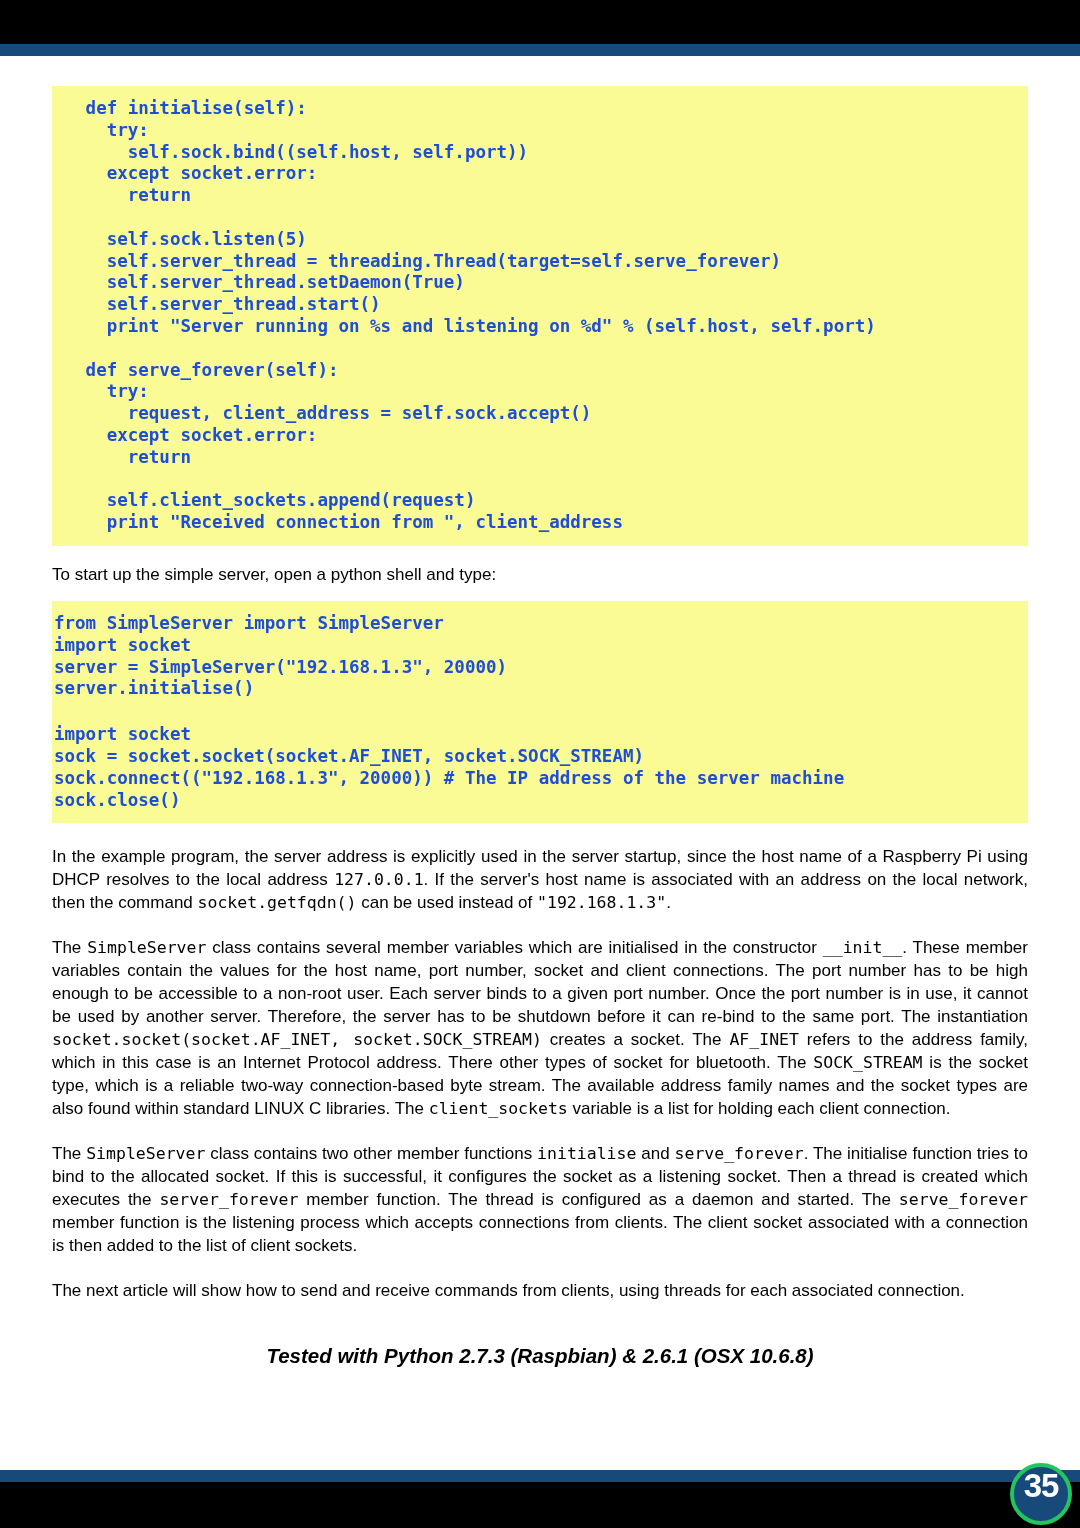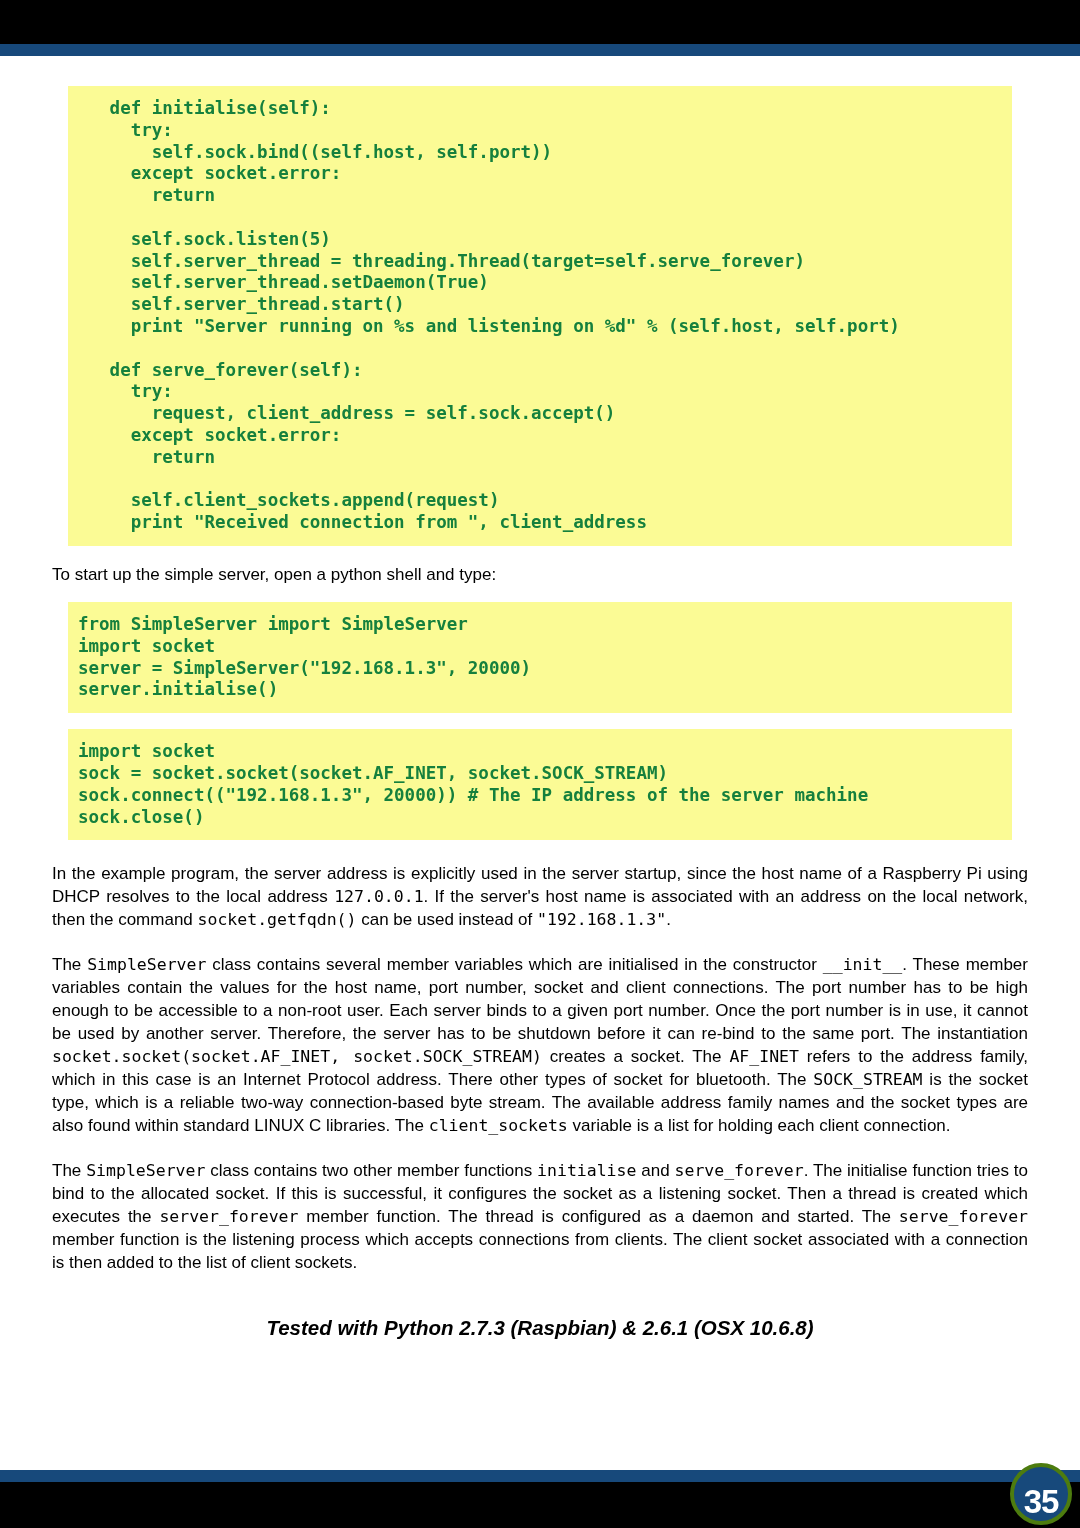--- a/index.html
+++ b/index.html
@@ -15,25 +15,25 @@
   }
   .top-black-bar { height: 44px; background: #000000; }
   .top-blue-bar  { height: 12px; background: #17497B; }
   .content { padding: 0 52px; }
   .code-block {
     background: #FBFB95;
     font-family: "DejaVu Sans Mono", monospace;
     font-weight: bold;
     font-size: 17.5px;
     line-height: 21.8px;
-    padding: 12px 10px;
-    margin: 16px;
+    padding: 12px 2px;
+    margin: 0;
     white-space: pre;
     overflow: hidden;
-    color: #15803d;
+    color: #1d4ed8;
   }
   .code-block.first { margin-top: 30px; }
   .body-text {
     font-size: 17px;
     line-height: 23px;
     margin: 17px 0 15px 0;
   }
   .body-text.justify { text-align: justify; margin: 22px 0; }
   .body-text .code {
     font-family: "DejaVu Sans Mono", monospace;
@@ -51,23 +51,23 @@
   .footer-blue-bar  { height: 12px; background: #17497B; }
   .footer-black-bar { height: 46px; background: #000000; }
   .page-circle {
     position: absolute;
     right: 8px;
     bottom: 3px;
     width: 62px;
     height: 62px;
     border-radius: 50%;
     background: #17497B;
-    border: 4px solid #4d7c0f;
+    border: 4px solid #22c55e;
     display: flex;
-    align-items: flex-end;
+    align-items: flex-start;
     justify-content: center;
   }
   .page-circle span {
     color: #ffffff;
     font-weight: bold;
     font-size: 33px;
     letter-spacing: -1px;
   }
 </style>
 </head>
@@ -114,20 +114,21 @@
 sock.connect(("192.168.1.3", 20000)) # The IP address of the server machine
 sock.close()</pre>
 
 
     <p class="body-text justify"><span>In the example program, the server address is explicitly used in the server startup, since the host name of a Raspberry Pi using DHCP resolves to the local address </span><span class="code">127.0.0.1</span><span>.  If the server's host name is associated with an address on the local network, then the command </span><span class="code">socket.getfqdn()</span><span> can be used instead of </span><span class="code">"192.168.1.3"</span><span>.</span></p>
 
     <p class="body-text justify"><span>The </span><span class="code">SimpleServer</span><span> class contains several member variables which are initialised in the constructor </span><span class="code">__init__</span><span>.  These member variables contain the values for the host name, port number, socket and client connections.  The port number has to be high enough to be accessible to a non-root user.  Each server binds to a given port number.  Once the port number is in use, it cannot be used by another server.  Therefore, the server has to be shutdown before it can re-bind to the same port.  The instantiation </span><span class="code">socket.socket(socket.AF_INET,  socket.SOCK_STREAM)</span><span> creates a socket.  The </span><span class="code">AF_INET</span><span> refers to the address family, which in this case is an Internet Protocol address.  There other types of socket for bluetooth.  The </span><span class="code">SOCK_STREAM</span><span> is the socket type, which is a reliable two-way connection-based byte stream.  The available address family names and the socket types are also found within standard LINUX C libraries.  The </span><span class="code">client_sockets</span><span> variable is a list for holding each client connection.</span></p>
 
     <p class="body-text justify"><span>The </span><span class="code">SimpleServer</span><span> class contains two other member functions </span><span class="code">initialise</span><span> and </span><span class="code">serve_forever</span><span>.  The initialise function tries to bind to the allocated socket.  If this is successful, it configures the socket as a listening socket.  Then a thread is created which executes the </span><span class="code">server_forever</span><span> member function.  The thread is configured as a daemon and started.  The </span><span class="code">serve_forever</span><span> member function is the listening process which accepts connections from clients.  The client socket associated with a connection is then added to the list of client sockets.</span></p>
 
+    <p class="body-text"><span>The next article will show how to send and receive commands from clients, using threads for each associated connection.</span></p>
 
     <p class="credit">Tested with Python 2.7.3 (Raspbian) &amp; 2.6.1 (OSX 10.6.8)</p>
 
   </div>
 
   <div class="footer">
     <div class="footer-blue-bar"></div>
     <div class="footer-black-bar"></div>
   </div>
 

